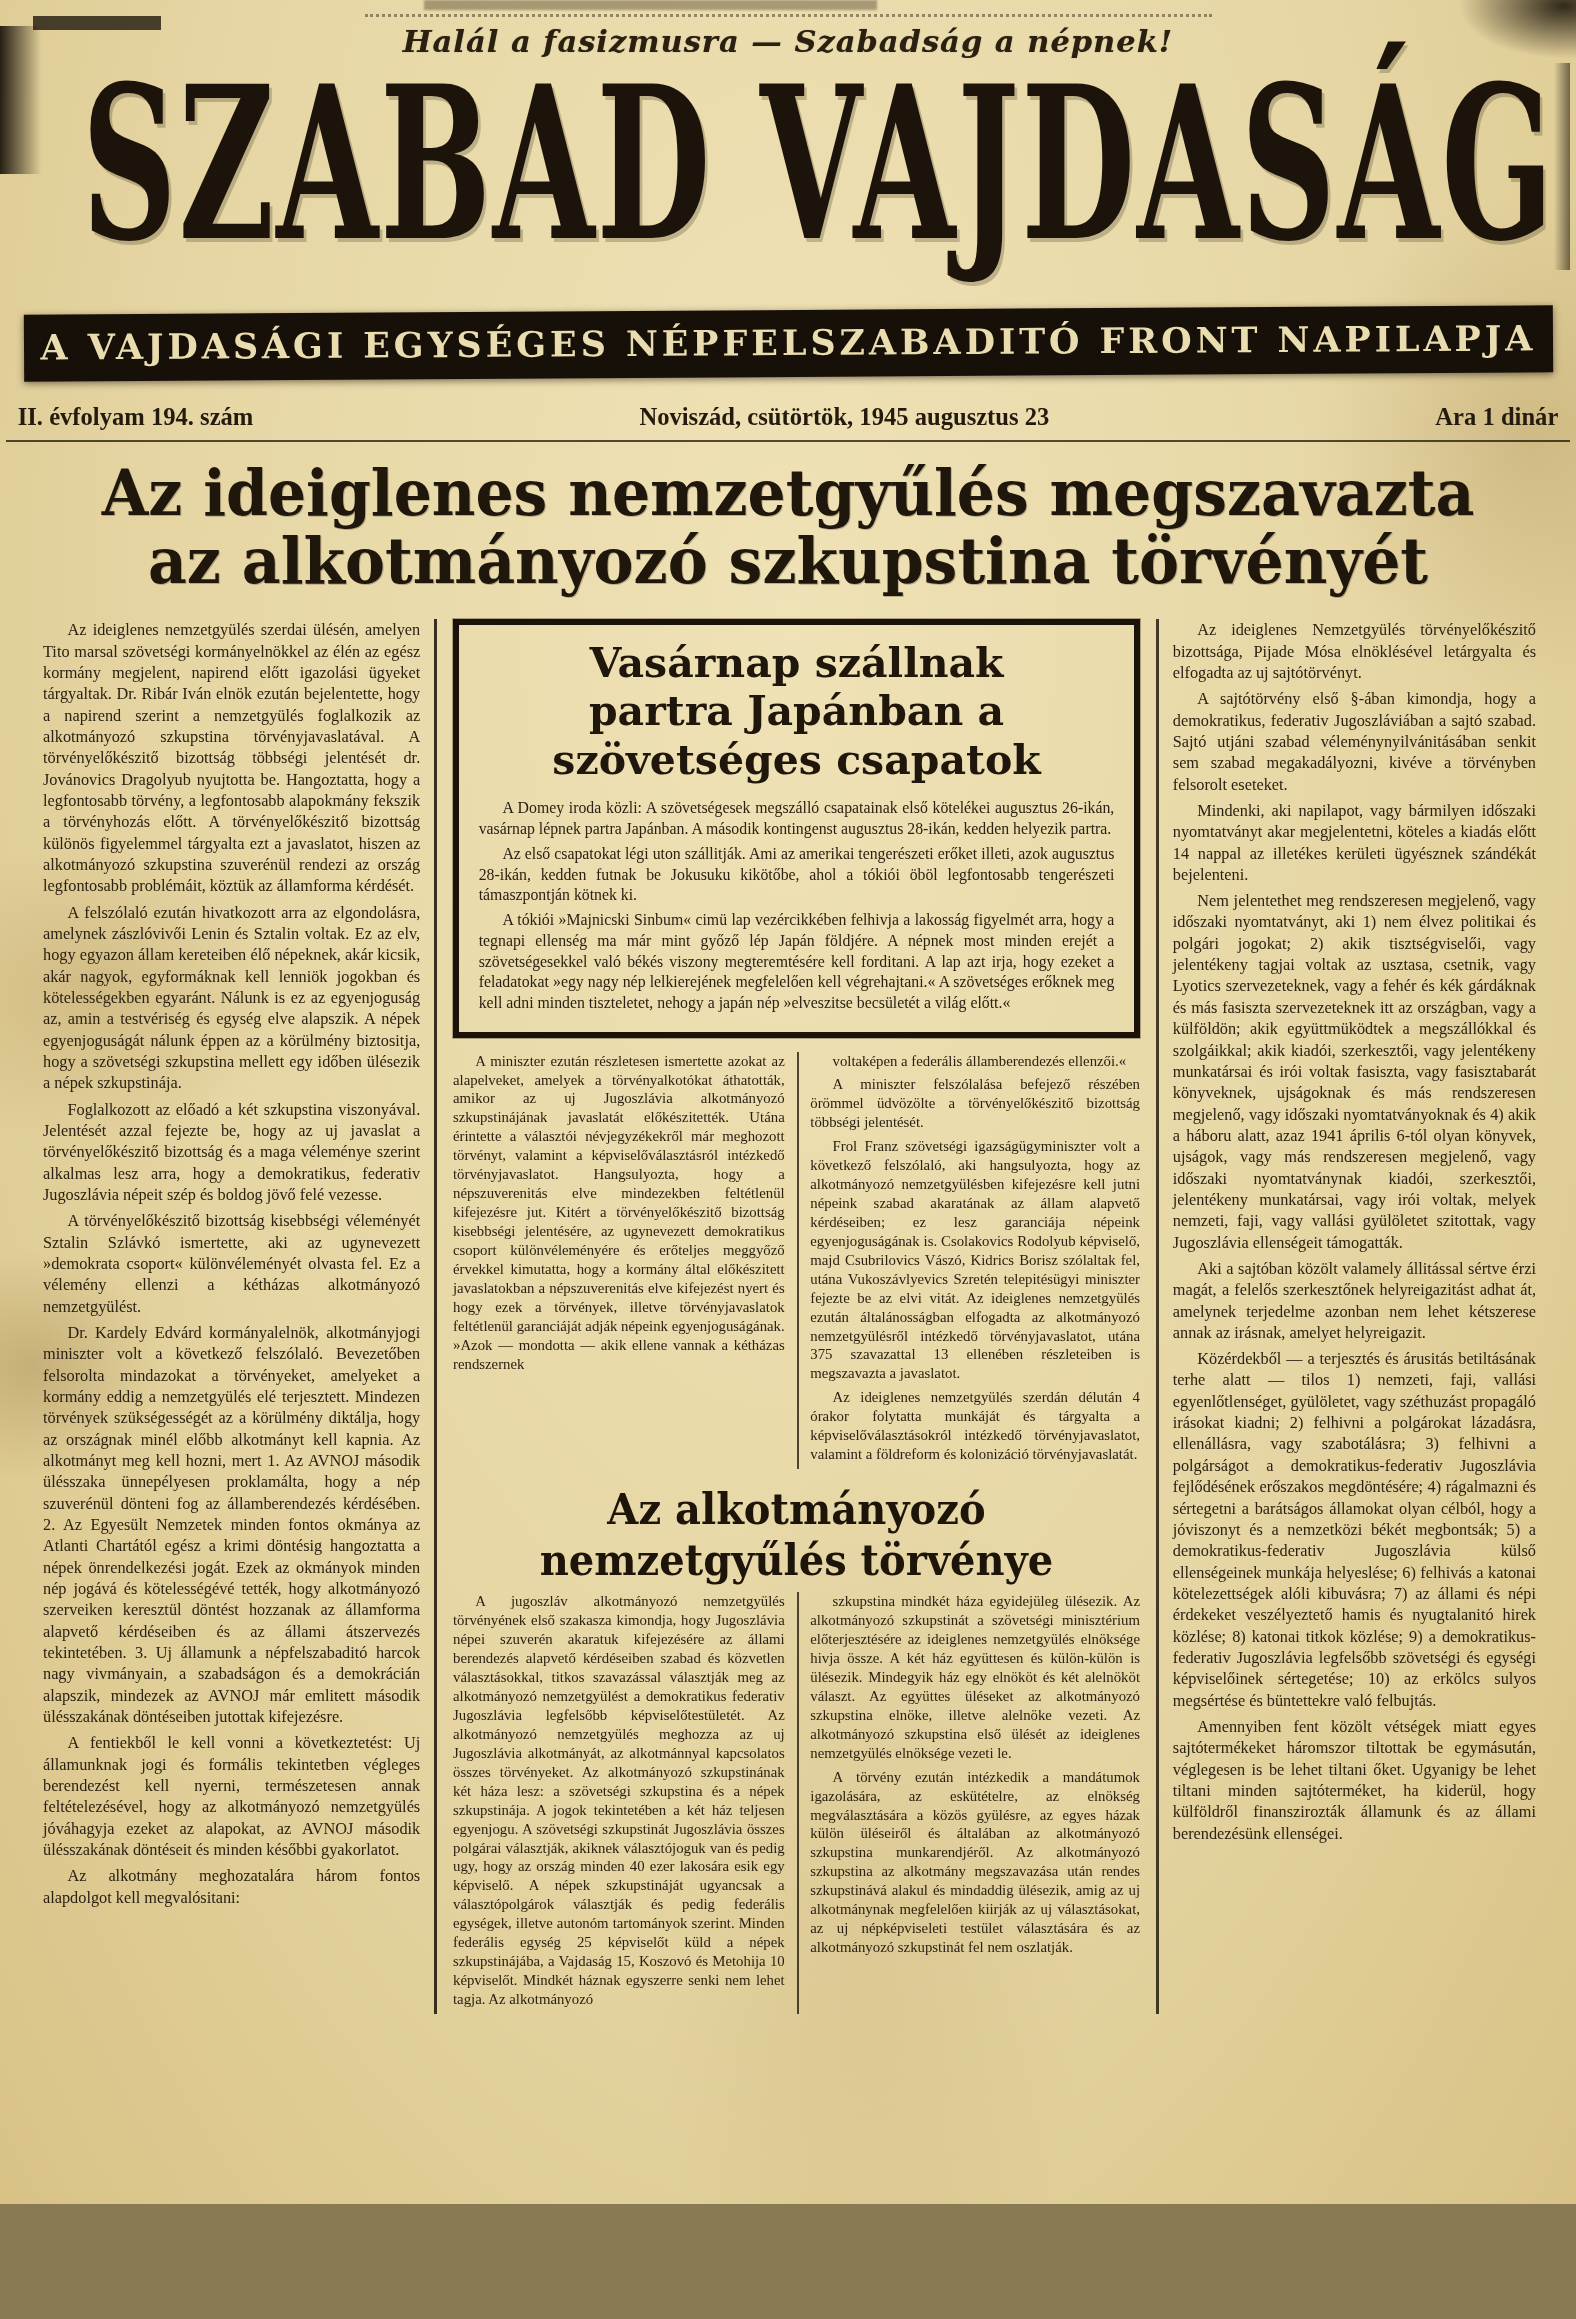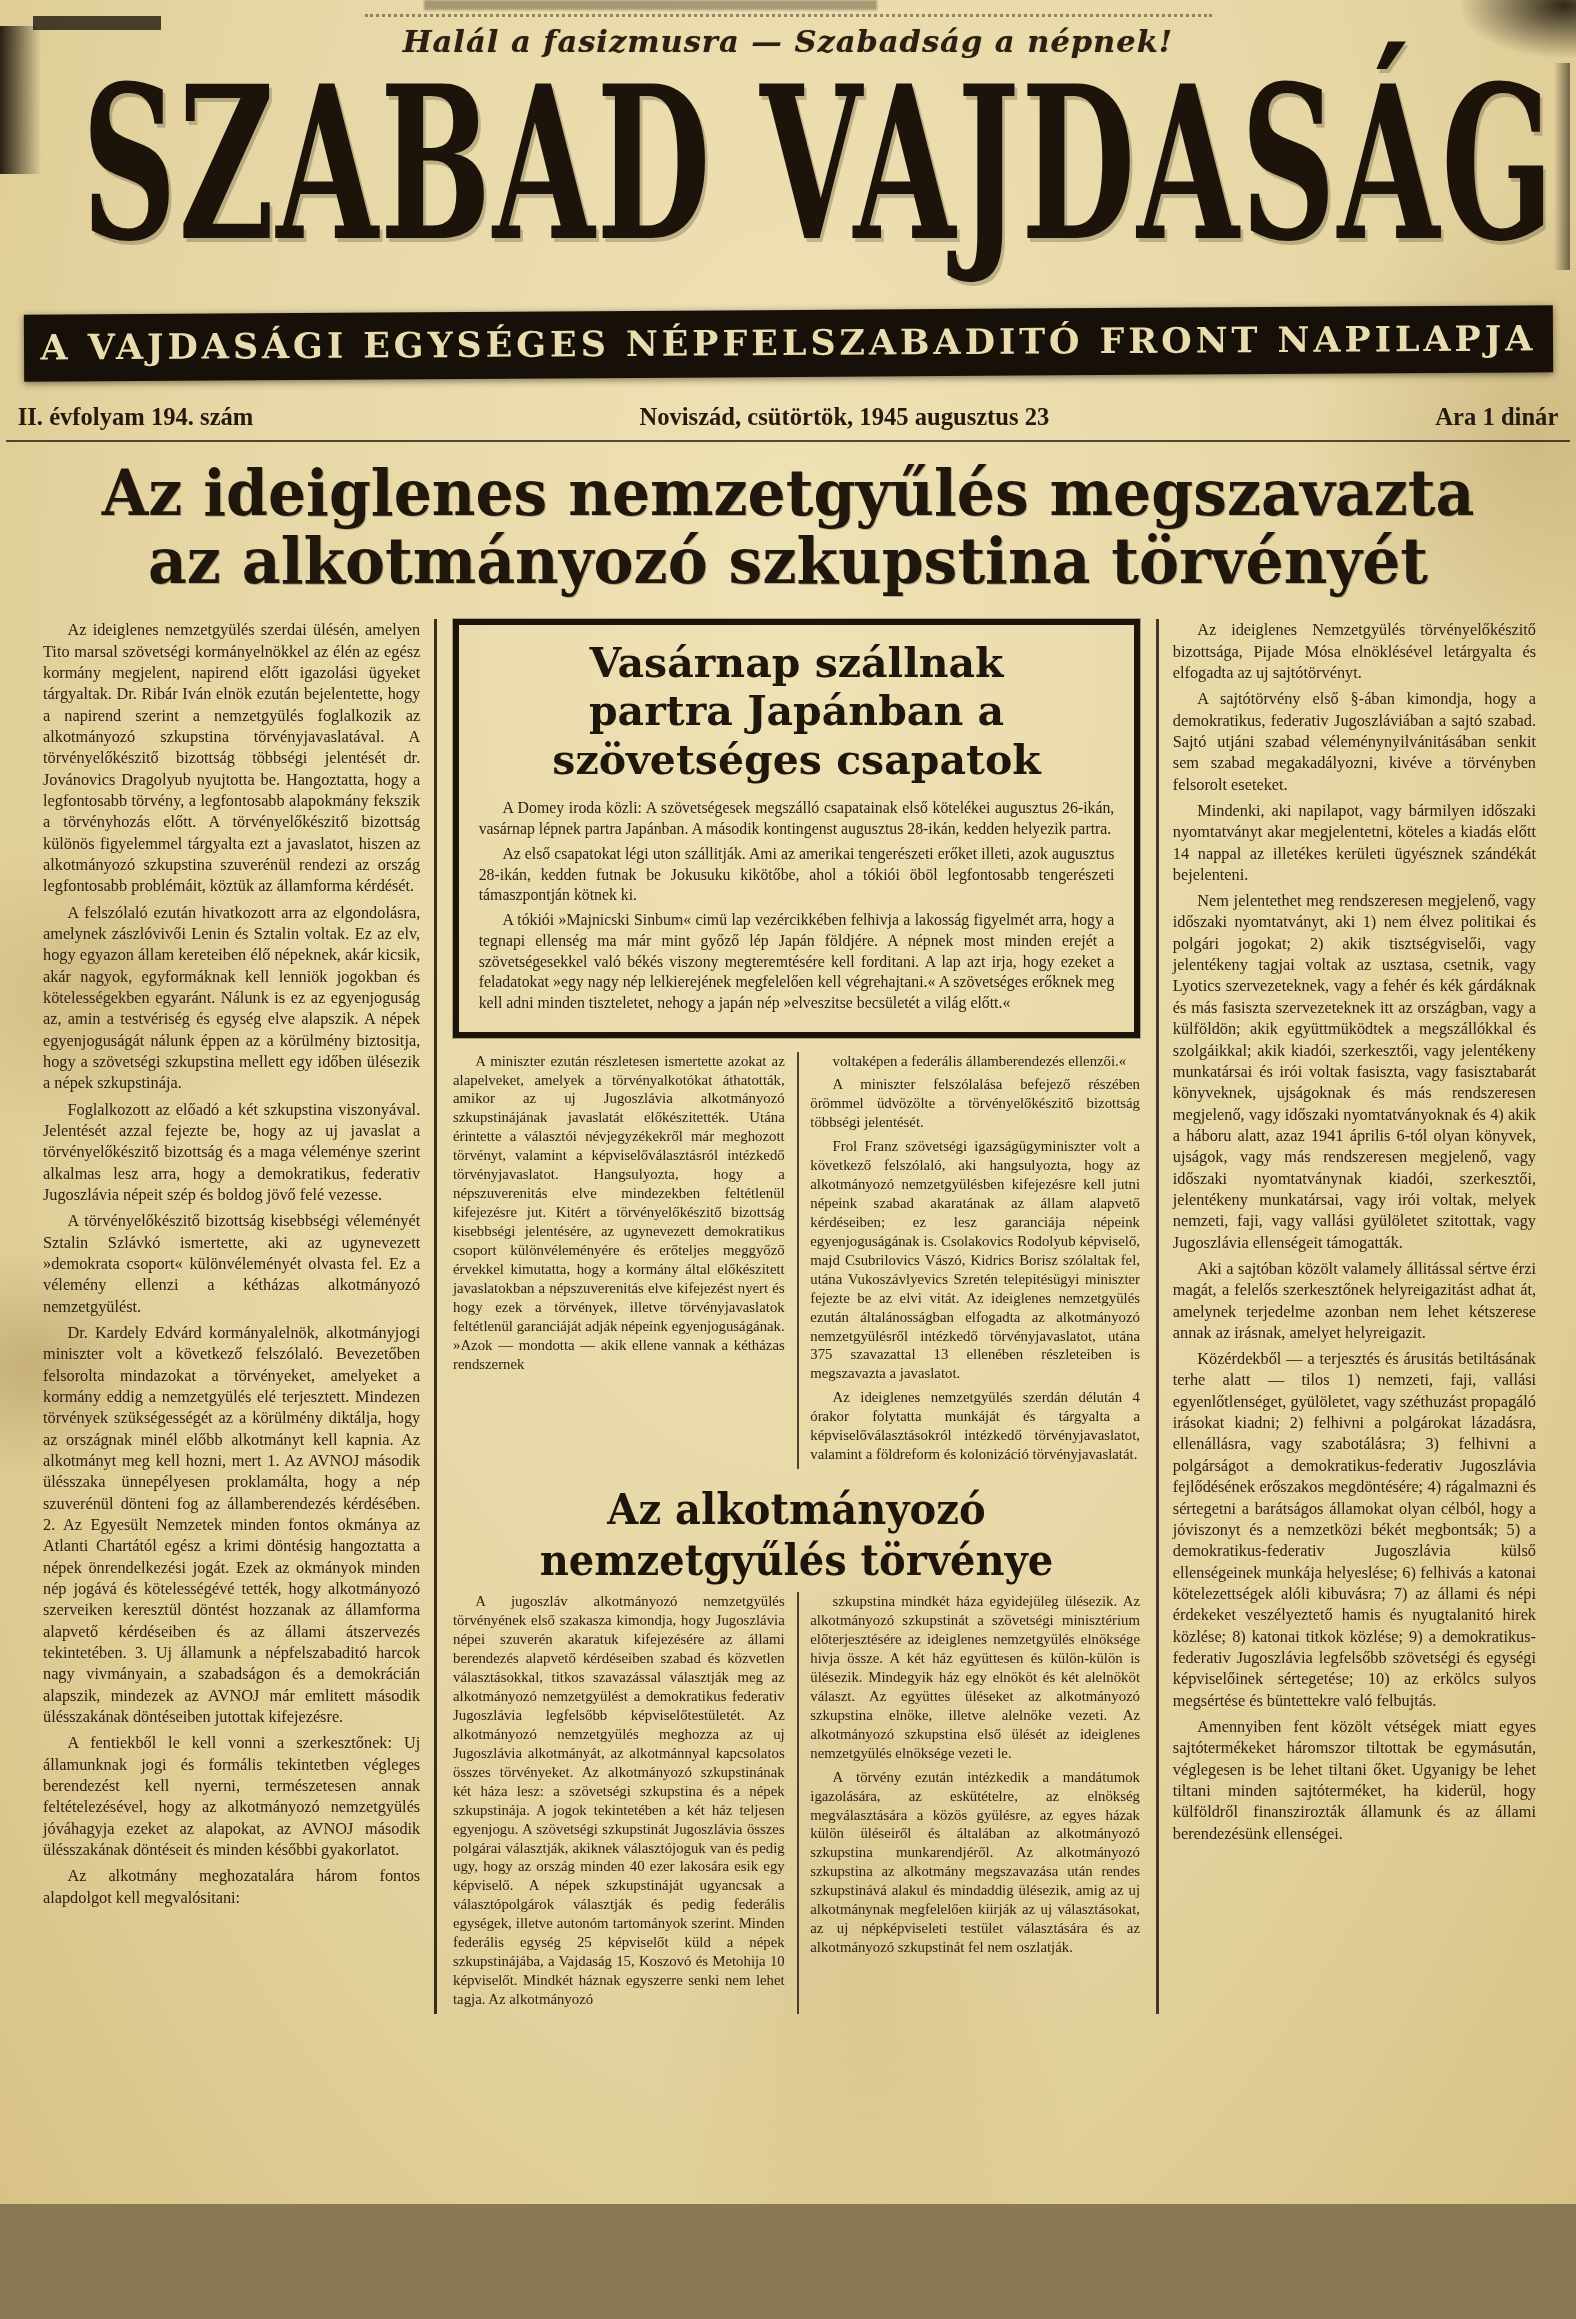--- a/index.html
+++ b/index.html
@@ -146,21 +146,21 @@
   </header>
 
   <main class="content">
 
     <div class="col-left">
         <p class="para">Az ideiglenes nemzetgyülés szerdai ülésén, amelyen Tito marsal szövetségi kormányelnökkel az élén az egész kormány megjelent, napirend előtt igazolási ügyeket tárgyaltak. Dr. Ribár Iván elnök ezután bejelentette, hogy a napirend szerint a nemzetgyülés foglalkozik az alkotmányozó szkupstina törvényjavaslatával. A törvényelőkészitő bizottság többségi jelentését dr. Jovánovics Dragolyub nyujtotta be. Hangoztatta, hogy a legfontosabb törvény, a legfontosabb alapokmány fekszik a törvényhozás előtt. A törvényelőkészitő bizottság különös figyelemmel tárgyalta ezt a javaslatot, hiszen az alkotmányozó szkupstina szuverénül rendezi az ország legfontosabb problémáit, köztük az államforma kérdését.</p>
         <p class="para">A felszólaló ezután hivatkozott arra az elgondolásra, amelynek zászlóvivői Lenin és Sztalin voltak. Ez az elv, hogy egyazon állam kereteiben élő népeknek, akár kicsik, akár nagyok, egyformáknak kell lenniök jogokban és kötelességekben egyaránt. Nálunk is ez az egyenjoguság az, amin a testvériség és egység elve alapszik. A népek egyenjoguságát nálunk éppen az a körülmény biztositja, hogy a szövetségi szkupstina mellett egy időben ülésezik a népek szkupstinája.</p>
         <p class="para">Foglalkozott az előadó a két szkupstina viszonyával. Jelentését azzal fejezte be, hogy az uj javaslat a törvényelőkészitő bizottság és a maga véleménye szerint alkalmas lesz arra, hogy a demokratikus, federativ Jugoszlávia népeit szép és boldog jövő felé vezesse.</p>
         <p class="para">A törvényelőkészitő bizottság kisebbségi véleményét Sztalin Szlávkó ismertette, aki az ugynevezett »demokrata csoport« különvéleményét olvasta fel. Ez a vélemény ellenzi a kétházas alkotmányozó nemzetgyülést.</p>
         <p class="para">Dr. Kardely Edvárd kormányalelnök, alkotmányjogi miniszter volt a következő felszólaló. Bevezetőben felsorolta mindazokat a törvényeket, amelyeket a kormány eddig a nemzetgyülés elé terjesztett. Mindezen törvények szükségességét az a körülmény diktálja, hogy az országnak minél előbb alkotmányt kell kapnia. Az alkotmányt meg kell hozni, mert 1. Az AVNOJ második ülésszaka ünnepélyesen proklamálta, hogy a nép szuverénül dönteni fog az államberendezés kérdésében. 2. Az Egyesült Nemzetek minden fontos okmánya az Atlanti Chartától egész a krimi döntésig hangoztatta a népek önrendelkezési jogát. Ezek az okmányok minden nép jogává és kötelességévé tették, hogy alkotmányozó szerveiken keresztül döntést hozzanak az államforma alapvető kérdéseiben és az állami átszervezés tekintetében. 3. Uj államunk a népfelszabaditó harcok nagy vivmányain, a szabadságon és a demokrácián alapszik, mindezek az AVNOJ már emlitett második ülésszakának döntéseiben jutottak kifejezésre.</p>
-        <p class="para">A fentiekből le kell vonni a szerkesztőnek: Uj államunknak jogi és formális tekintetben végleges berendezést kell nyerni, természetesen annak feltételezésével, hogy az alkotmányozó nemzetgyülés jóváhagyja ezeket az alapokat, az AVNOJ második ülésszakának döntéseit és minden későbbi gyakorlatot.</p>
+        <p class="para">A fentiekből le kell vonni a következtetést: Uj államunknak jogi és formális tekintetben végleges berendezést kell nyerni, természetesen annak feltételezésével, hogy az alkotmányozó nemzetgyülés jóváhagyja ezeket az alapokat, az AVNOJ második ülésszakának döntéseit és minden későbbi gyakorlatot.</p>
         <p class="para">Az alkotmány meghozatalára három fontos alapdolgot kell megvalósitani:</p>
       </div>
 
     <div class="center-area">
       <section class="box-article">
         <h2 class="box-headline">Vasárnap szállnak partra Japánban a szövetséges csapatok</h2>
         <div>
             <p class="para">A Domey iroda közli: A szövetségesek megszálló csapatainak első kötelékei augusztus 26-ikán, vasárnap lépnek partra Japánban. A második kontingenst augusztus 28-ikán, kedden helyezik partra.</p>
             <p class="para">Az első csapatokat légi uton szállitják. Ami az amerikai tengerészeti erőket illeti, azok augusztus 28-ikán, kedden futnak be Jokusuku kikötőbe, ahol a tókiói öböl legfontosabb tengerészeti támaszpontján kötnek ki.</p>
             <p class="para">A tókiói »Majnicski Sinbum« cimü lap vezércikkében felhivja a lakosság figyelmét arra, hogy a tegnapi ellenség ma már mint győző lép Japán földjére. A népnek most minden erejét a szövetségesekkel való békés viszony megteremtésére kell forditani. A lap azt irja, hogy ezeket a feladatokat »egy nagy nép lelkierejének megfelelően kell végrehajtani.« A szövetséges erőknek meg kell adni minden tiszteletet, nehogy a japán nép »elveszitse becsületét a világ előtt.«</p>

